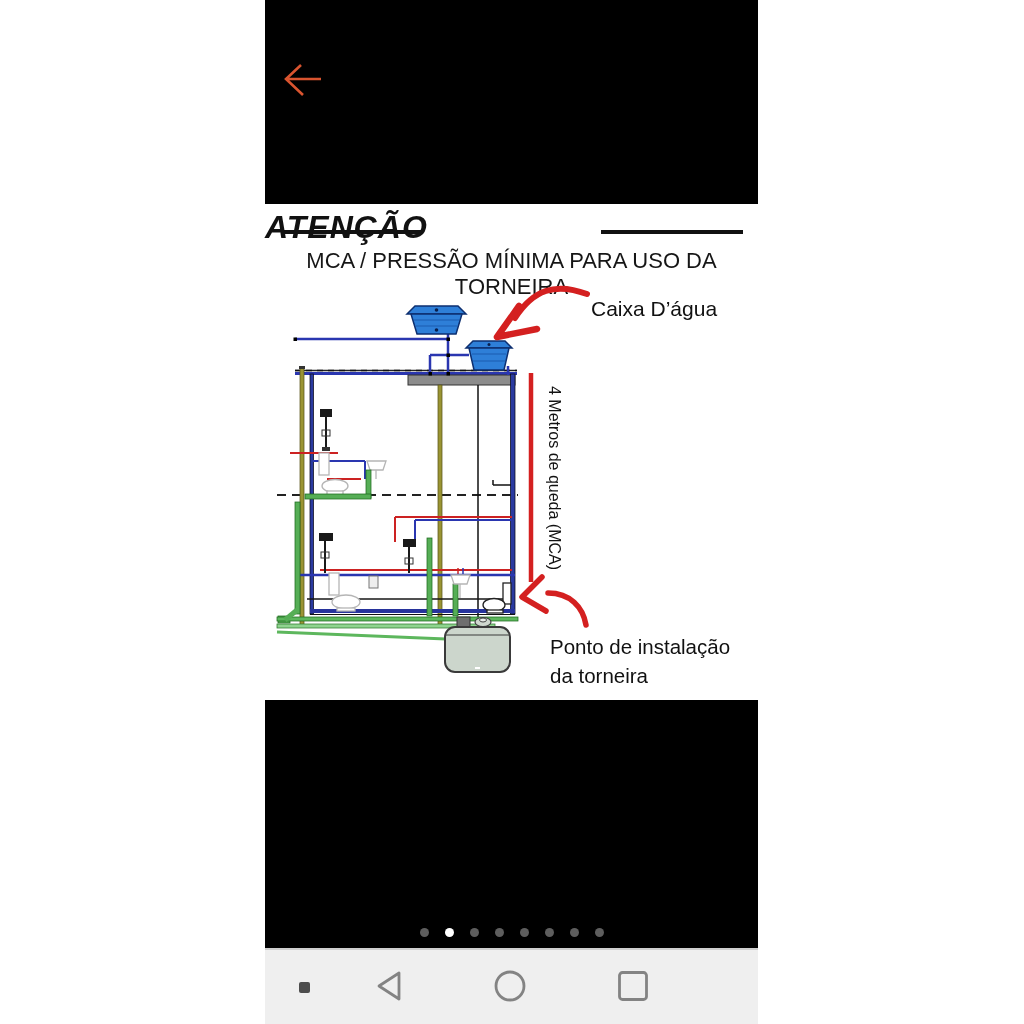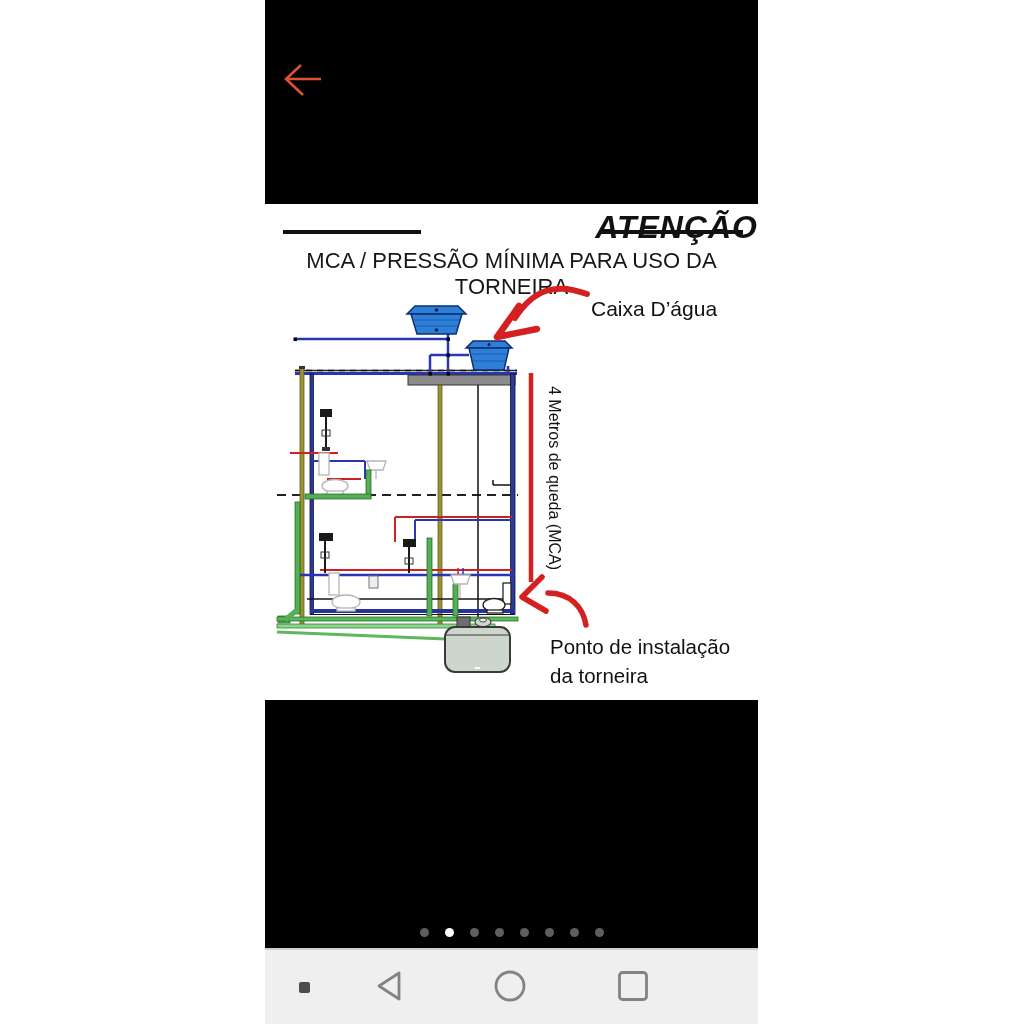--- a/index.html
+++ b/index.html
@@ -10,21 +10,21 @@
 
   
   .top-bar { position:absolute; left:0; top:0; width:493px; height:204px; background:#000; }
   .back-btn { position:absolute; left:14px; top:60px; width:46px; height:40px; cursor:pointer; }
 
   
   .content { position:absolute; left:0; top:204px; width:493px; height:496px; background:#fff; }
   .title-line { position:absolute; height:4px; background:#111; top:26px; }
   .title-line.left  { left:18px;  width:138px; }
   .title-line.right { left:336px; width:142px; }
-  .attn-title { position:absolute; top:5px; left:0; width:100%; text-align:right;
+  .attn-title { position:absolute; top:5px; left:0; width:100%; text-align:left;
                 font-size:32px; font-weight:700; font-style:italic; letter-spacing:1px; color:#111; }
   .attn-sub { position:absolute; top:44px; left:0; width:100%; text-align:center;
               font-size:22px; color:#161616; letter-spacing:0px; }
   .diagram { position:absolute; left:0; top:76px; width:493px; height:420px; }
 
   
   .bottom-bar { position:absolute; left:0; top:700px; width:493px; height:248px; background:#000; }
   .dots { position:absolute; top:228px; left:0; width:100%; display:flex;
           justify-content:center; gap:16px; }
   .dot { width:9px; height:9px; border-radius:50%; background:#5e5e5e; }

